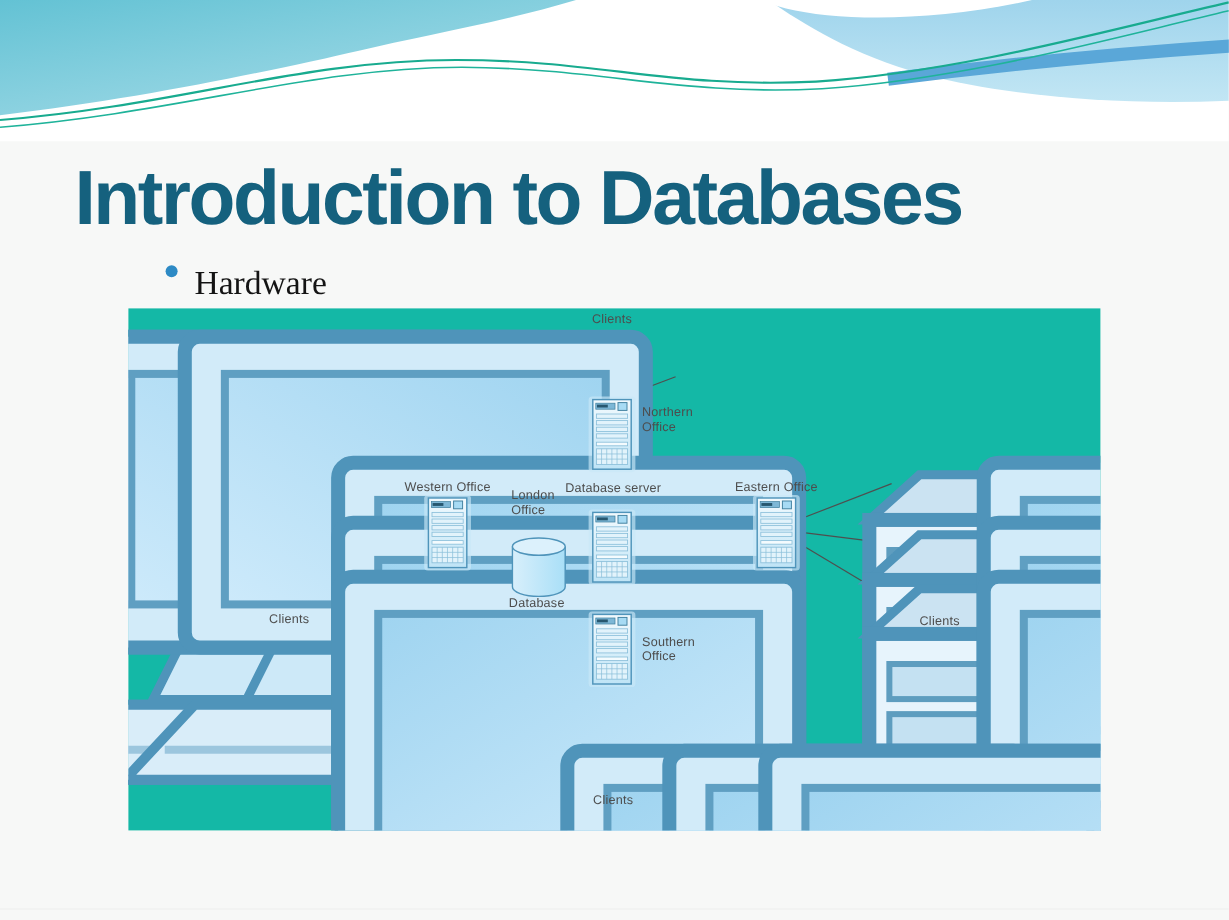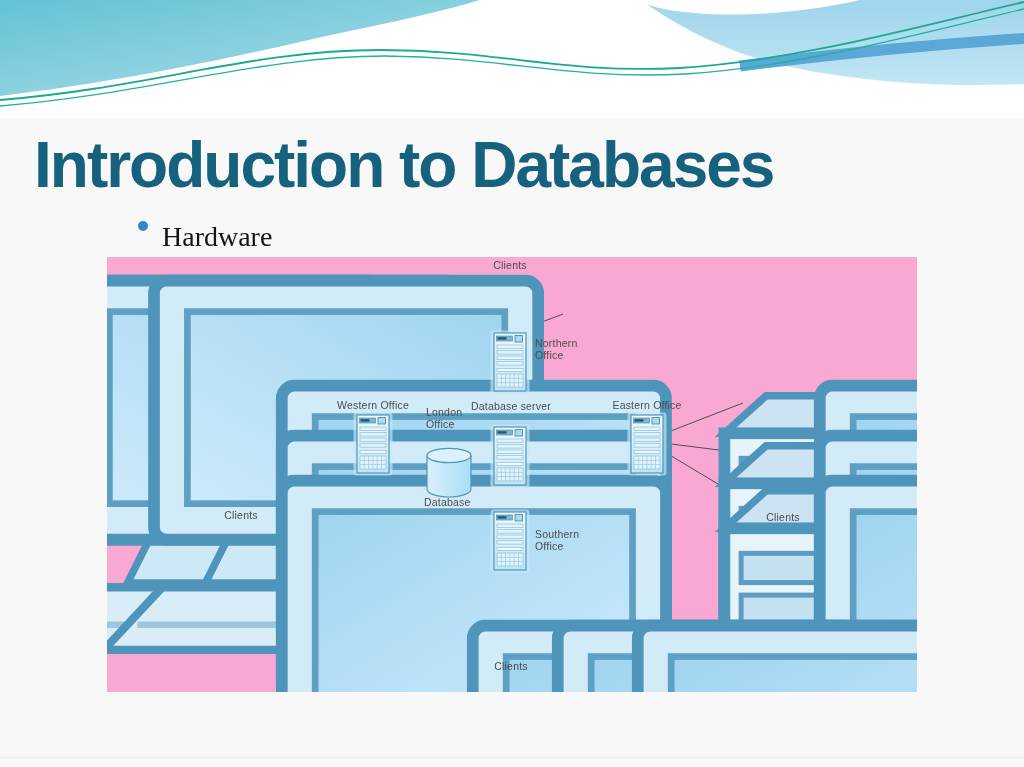--- a/index.html
+++ b/index.html
@@ -3,36 +3,36 @@
 <meta charset="utf-8">
 <style>
   html,body{margin:0;padding:0;}
   body{
     width:1024px;height:767px;position:relative;overflow:hidden;
     background:#f7f8f7;
     font-family:"Liberation Sans",sans-serif;
   }
   .wave-header{position:absolute;top:0;left:0;width:1024px;height:118px;}
   .page-title{
-    position:absolute;left:34px;top:128px;width:930px;
+    position:absolute;left:62px;top:128px;width:930px;
     font-family:"Liberation Sans",sans-serif;
     font-weight:bold;font-size:64px;letter-spacing:-2px;
     color:#15617e;white-space:nowrap;
   }
   .bullet-item{position:absolute;left:138px;top:221px;display:flex;}
   .bullet-dot{
     width:10px;height:10px;border-radius:50%;background:#2d8ac5;
     margin-right:14px;flex:0 0 auto;
   }
   .bullet-label{
     font-family:"Liberation Serif",serif;font-size:28px;color:#141414;
   }
   .diagram-panel{
     position:absolute;left:107px;top:257px;width:810px;height:435px;
-    background:#f9a8d4;
+    background:#14b8a6;
   }
   .diagram-svg{position:absolute;left:0;top:0;}
   .diagram-svg text{
     font-family:"Liberation Sans",sans-serif;font-size:10.5px;fill:#4d4d4d;letter-spacing:.2px;
   }
   .bottom-hairline{position:absolute;left:0;top:757px;width:1024px;height:0;border-top:1px solid #eef0ef;}
 </style>
 </head>
 <body>
 

